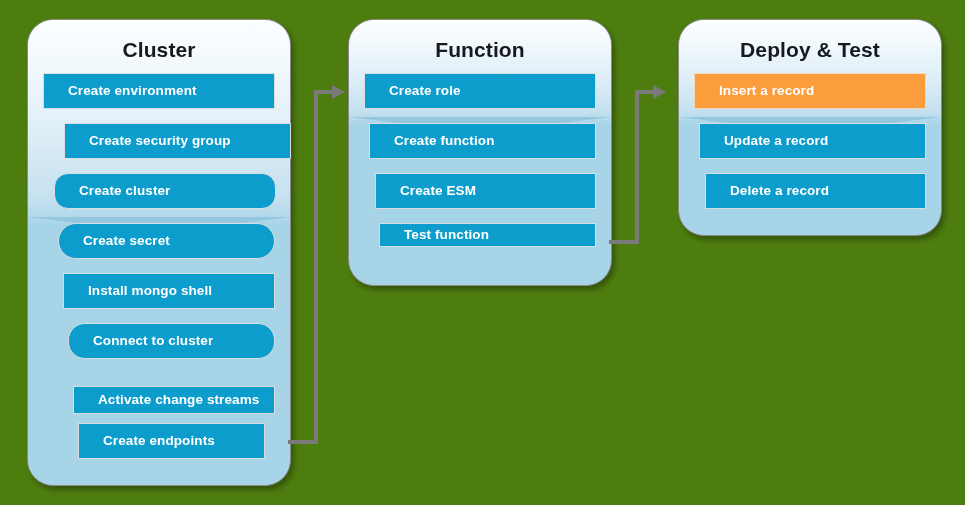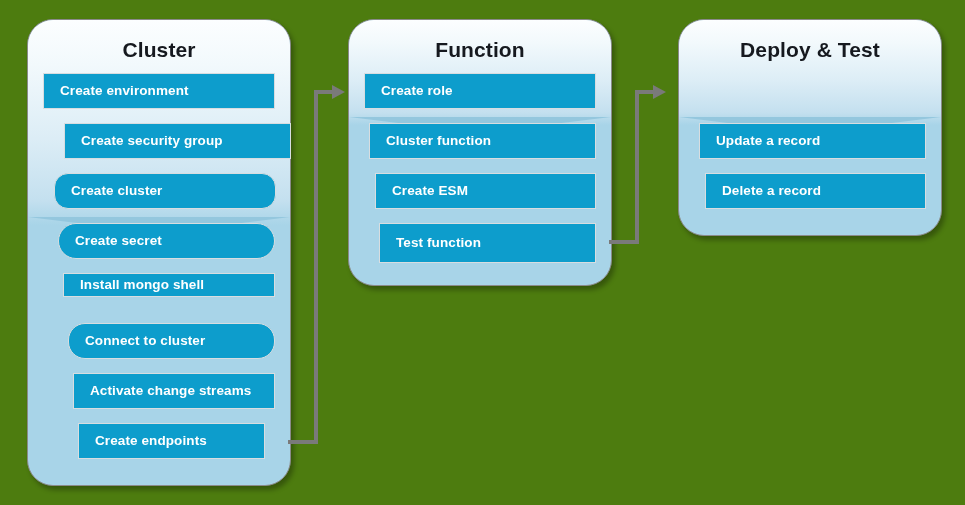--- a/index.html
+++ b/index.html
@@ -59,21 +59,21 @@
   .step {
     position: absolute;
     box-sizing: border-box;
     background: #0d9dcc;
     border: 1px solid #d8dde0;
     color: #ffffff;
     font-size: 13.5px;
     font-weight: bold;
     display: flex;
     align-items: center;
-    padding-left: 16px;
+    padding-left: 24px;
     letter-spacing: 0.1px;
     line-height: 1;
   }
   .step.highlight {
     background: #fb9d3c;
     border-color: #f0d9bd;
   }
 
   
   .conn-seg {
@@ -105,57 +105,60 @@
   </div>
   <div class="step" style="left:64px; top:123px; width:227px; height:36px;">
     <span>Create security group</span>
   </div>
   <div class="step" style="left:54px; top:173px; width:222px; height:36px;border-radius:14px;">
     <span>Create cluster</span>
   </div>
   <div class="step" style="left:58px; top:223px; width:217px; height:36px;border-radius:18px;">
     <span>Create secret</span>
   </div>
-  <div class="step" style="left:63px; top:273px; width:212px; height:24px;">
+  <div class="step" style="left:63px; top:273px; width:212px; height:36px;">
     <span>Install mongo shell</span>
   </div>
   <div class="step" style="left:68px; top:323px; width:207px; height:36px;border-radius:17px;">
     <span>Connect to cluster</span>
   </div>
-  <div class="step" style="left:73px; top:373px; width:202px; height:36px;">
+  <div class="step" style="left:73px; top:386px; width:202px; height:28px;">
     <span>Activate change streams</span>
   </div>
   <div class="step" style="left:78px; top:423px; width:187px; height:36px;">
     <span>Create endpoints</span>
   </div>
 
   <div class="panel" style="left:348px; top:19px; width:264px; height:267px;">
     <div class="panel-top" style="height:105px;"></div>
     <div class="fold left" style="top:97px;"></div>
     <div class="fold right" style="top:97px;"></div>
     <div class="panel-title" style="top:18px;">Function</div>
   </div>
   <div class="step" style="left:364px; top:73px; width:232px; height:36px;">
     <span>Create role</span>
   </div>
   <div class="step" style="left:369px; top:123px; width:227px; height:36px;">
-    <span>Cluster function</span>
+    <span>Create function</span>
   </div>
   <div class="step" style="left:375px; top:173px; width:221px; height:36px;">
     <span>Create ESM</span>
   </div>
-  <div class="step" style="left:379px; top:223px; width:217px; height:40px;">
+  <div class="step" style="left:379px; top:223px; width:217px; height:24px;">
     <span>Test function</span>
   </div>
 
   <div class="panel" style="left:678px; top:19px; width:264px; height:217px;">
     <div class="panel-top" style="height:105px;"></div>
     <div class="fold left" style="top:97px;"></div>
     <div class="fold right" style="top:97px;"></div>
     <div class="panel-title" style="top:18px;">Deploy &amp; Test</div>
+  </div>
+  <div class="step highlight" style="left:694px; top:73px; width:232px; height:36px;">
+    <span>Insert a record</span>
   </div>
   <div class="step" style="left:699px; top:123px; width:227px; height:36px;">
     <span>Update a record</span>
   </div>
   <div class="step" style="left:705px; top:173px; width:221px; height:36px;">
     <span>Delete a record</span>
   </div>
 
   <div>
     <div class="conn-seg" style="left:288px; top:440px; width:30px; height:4px;"></div>

